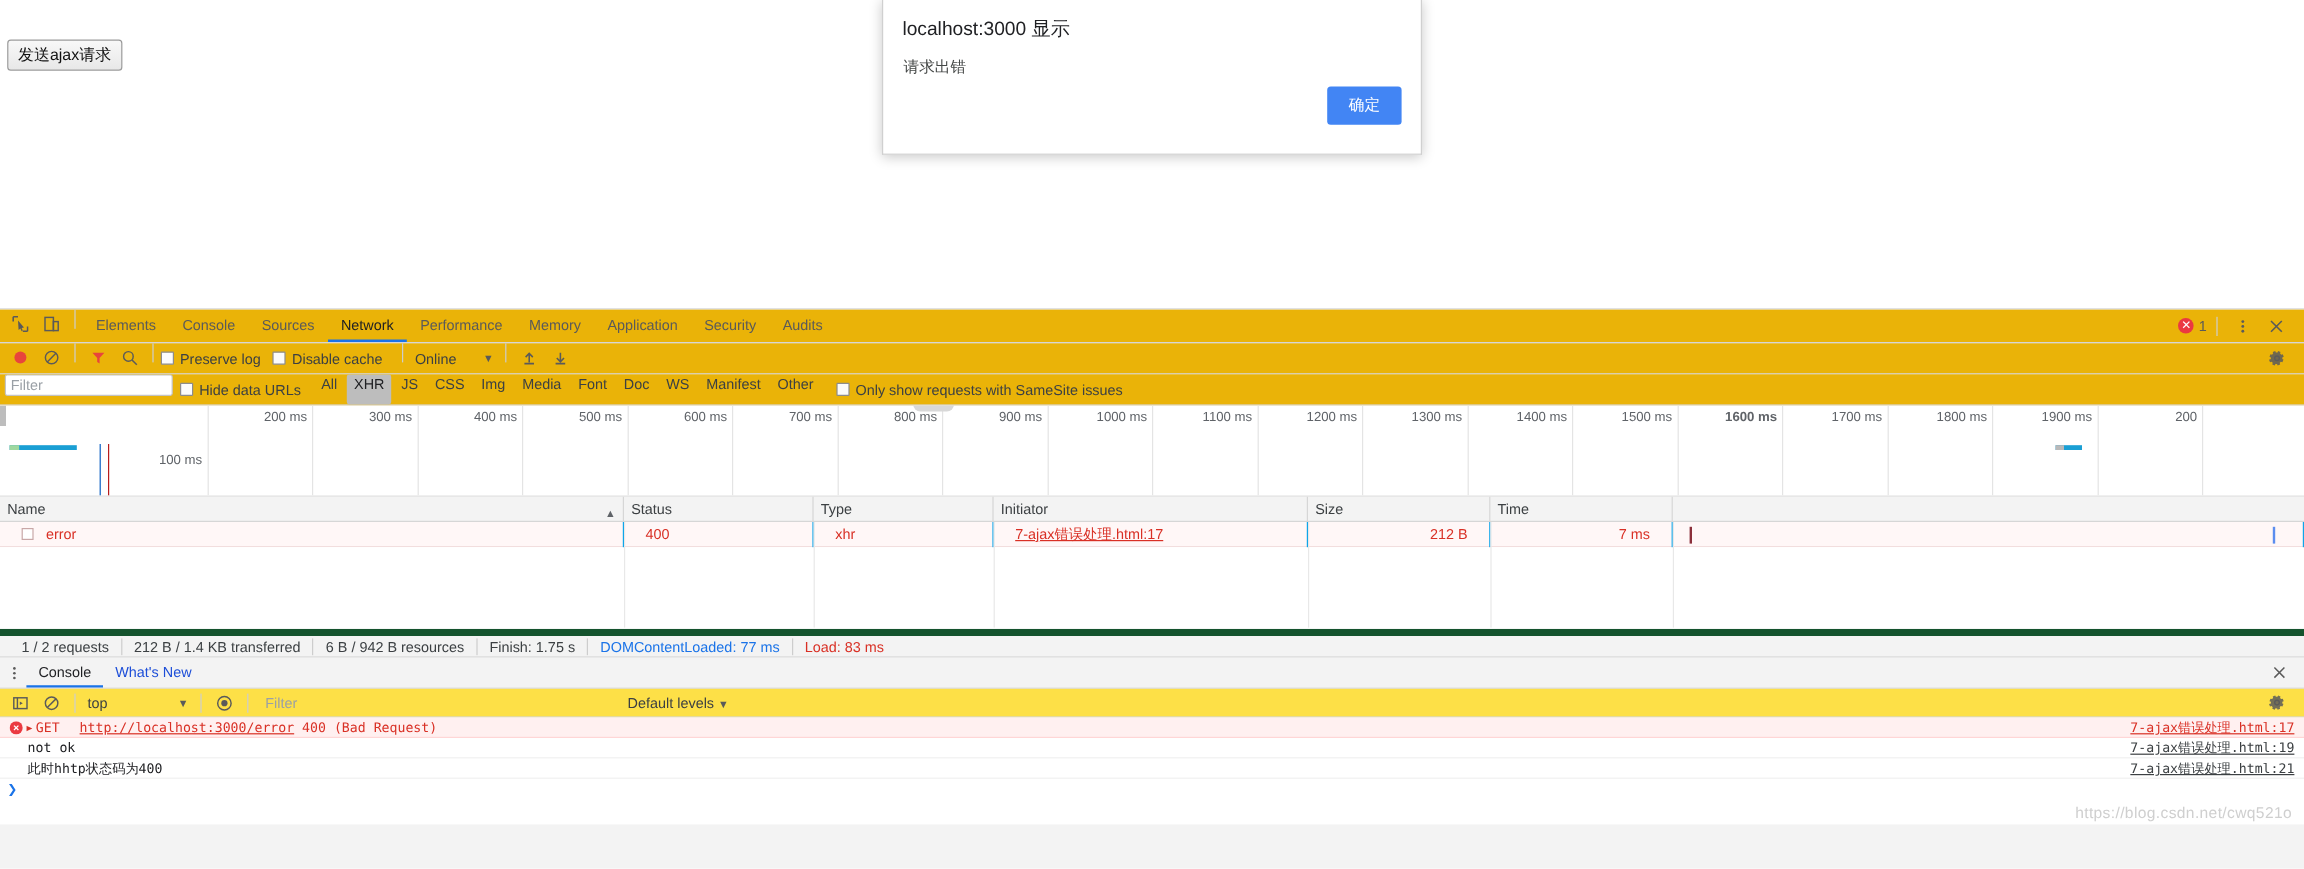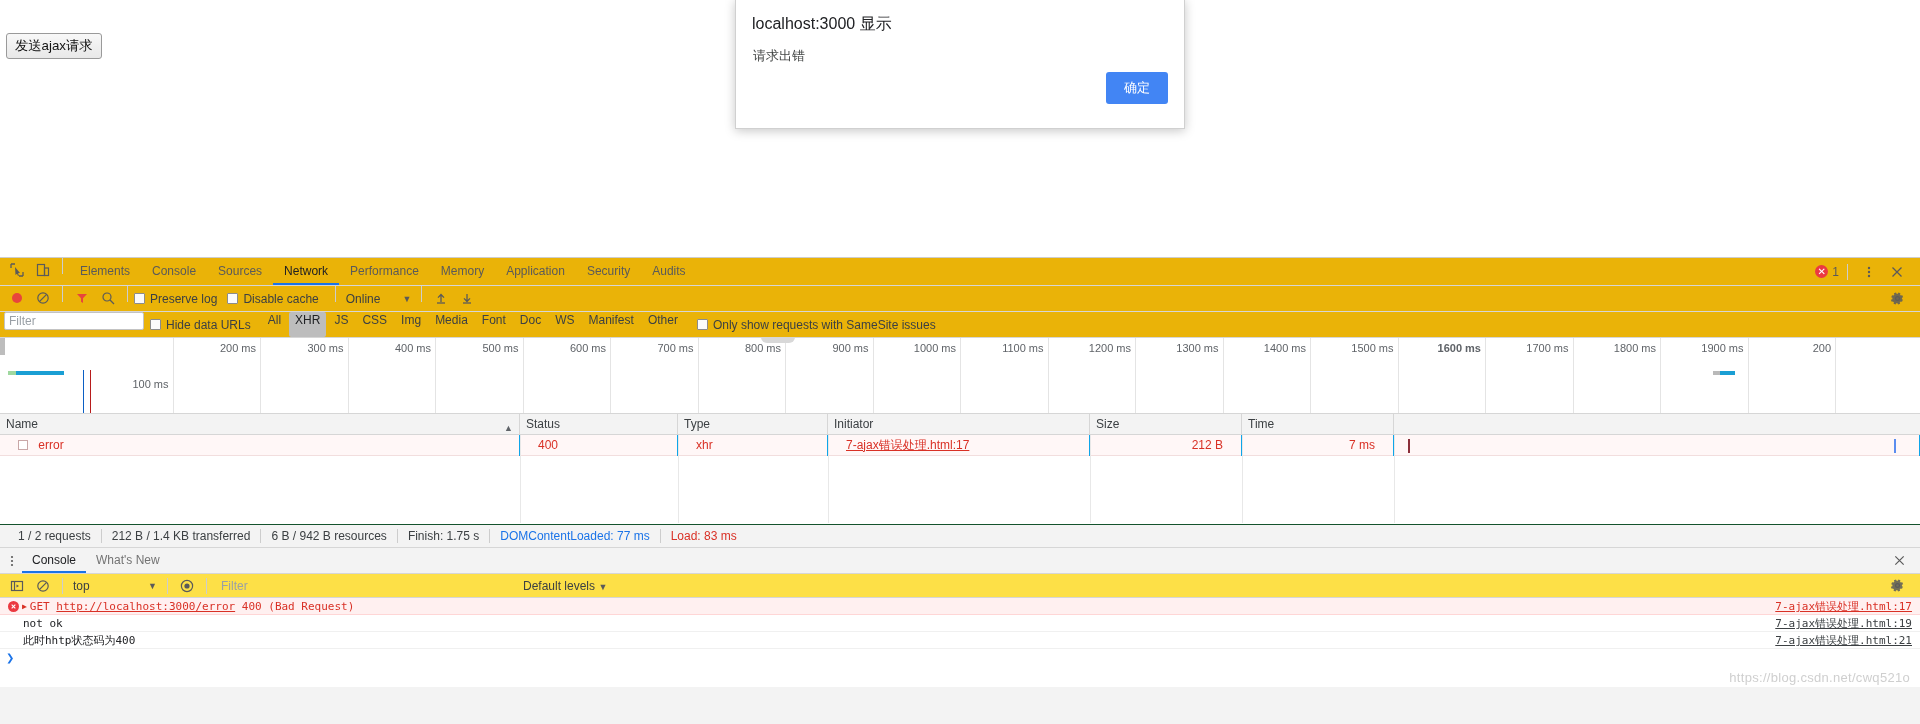--- a/index.html
+++ b/index.html
@@ -179,39 +179,39 @@
   .row-cb { width: 10px; height: 10px; border: 1px solid #c9a7a7; background: #fff; margin-right: 7px; display:inline-block; vertical-align:-1px; }
   .grid-col {
     position: absolute; top: 0; bottom: 0; width: 1px; background: #e8e8e8;
   }
   #wf-tick { position: absolute; width: 2px; height: 14px; background: #8b2f3a; top: 4px; }
   #wf-tick2 { position: absolute; width: 2px; height: 14px; background: #5b8def; top: 4px; }
 
   
   #net-summary {
     height: 24px; display: flex; align-items: center;
-    background: #f3f3f3; border-top: 1px solid #14532d; border-bottom: 1px solid #d6d6d6;
+    background: #f3f3f3; border-top: 6px solid #14532d; border-bottom: 1px solid #d6d6d6;
     font-size: 12px; color: #3c4043; padding-left: 8px;
   }
   #net-summary .seg { padding: 0 10px; border-right: 1px solid #cdcdcd; white-space: nowrap; }
   #net-summary .seg:last-child { border-right: none; }
   .seg.blue { color: #1a73e8; }
   .seg.red { color: #d93025; }
 
   
   #drawer { background: #f3f3f3; }
   #drawer-tabstrip {
     height: 26px; display: flex; align-items: center;
     border-bottom: 1px solid #d6d6d6; padding-left: 2px;
   }
   .kebab {
     width: 20px; height: 24px; display: inline-flex; align-items: center; justify-content: center;
     cursor: pointer;
   }
-  .dtab { padding: 0 10px; height: 25px; line-height: 25px; color: #737373; cursor: pointer; font-size: 12px; }
+  .dtab { padding: 0 10px; height: 25px; line-height: 25px; color: #1d4ed8; cursor: pointer; font-size: 12px; }
   .dtab.active { color: #202124; box-shadow: inset 0 -2px 0 #1a73e8; }
   #drawer-tab-right { margin-left: auto; padding-right: 8px; display: flex; align-items: center; }
 
   #console-ctrl {
     height: 24px; display: flex; align-items: center;
     background: #fde047; border-bottom: 1px solid #d6d6d6; padding: 0 4px;
   }
   #ctx-select {
     display: inline-flex; align-items: center; justify-content: space-between;
     width: 92px; color: #3c4043; padding: 0 4px; cursor: pointer;
@@ -230,21 +230,21 @@
     display: flex; align-items: center;
     height: 17px; border-bottom: 1px solid #f0f0f0;
     font-family: "DejaVu Sans Mono", monospace; font-size: 11px;
     color: #202124; padding-left: 6px; position: relative;
   }
   .msg.error { background: #fff0f0; border-bottom: 1px solid #ffd6d6; color: #d93025; }
   .msg-ico { width: 14px; display: inline-flex; align-items:center; justify-content:center; margin-right: 2px; }
   .tri { color: #5f6368; font-size: 8px; margin-right: 3px; }
   .msg.error .tri { color: #d93025; }
   .msg-text { white-space: nowrap; }
-  .msg-text .u { text-decoration: underline; }
+  .msg-text .u { text-decoration: underline; margin-left: 10px; }
   .msg-src {
     position: absolute; right: 8px; top: 0; height: 17px; line-height: 17px;
     color: #d93025; text-decoration: underline; cursor: pointer;
     font-family: "DejaVu Sans Mono", monospace; font-size: 11px;
   }
   .msg.plain .msg-text { padding-left: 17px; font-family: "DejaVu Sans Mono", monospace; }
   #prompt-row { display: flex; align-items: center; height: 17px; padding-left: 6px; }
   #prompt-caret { color: #1a73e8; font-size: 10px; }
 
   #watermark {

